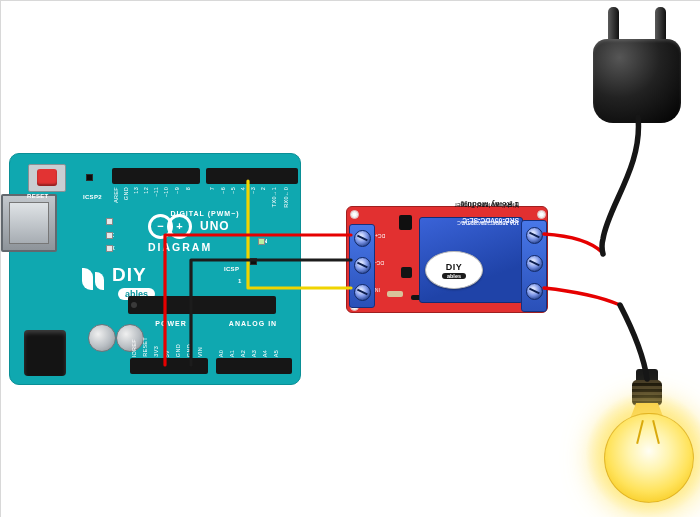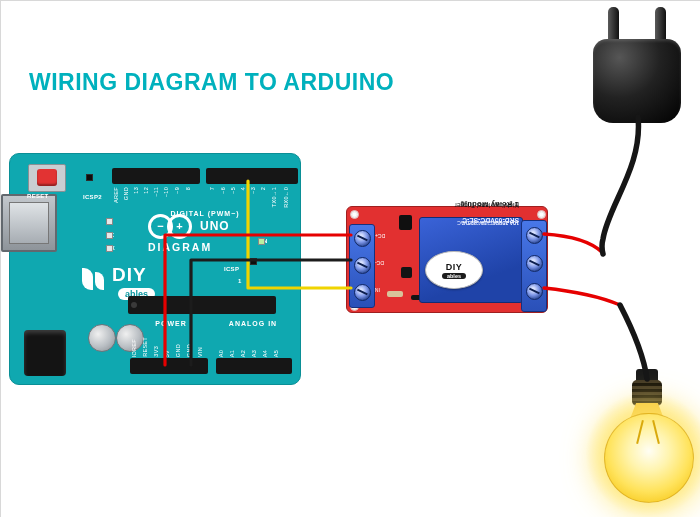--- a/index.html
+++ b/index.html
@@ -106,21 +106,20 @@
   .f1 { left:34px; transform:rotate(14deg); }
   .f2 { left:50px; transform:rotate(-14deg); }
 
   .wires { position:absolute; left:0; top:0; z-index:6; pointer-events:none; }
 </style>
 </head>
 <body>
 
 <div class="canvas">
 
-  <div class="title">WIRING DIAGRAM TO ARDUINO</div>
 
   <div class="arduino">
     <div class="usb"></div>
     <div class="jack"></div>
 
     <div class="rstbase">
       <div class="rstbtn"></div>
     </div>
     <span class="slabel" style="left:17px;top:39px;">RESET</span>
 

